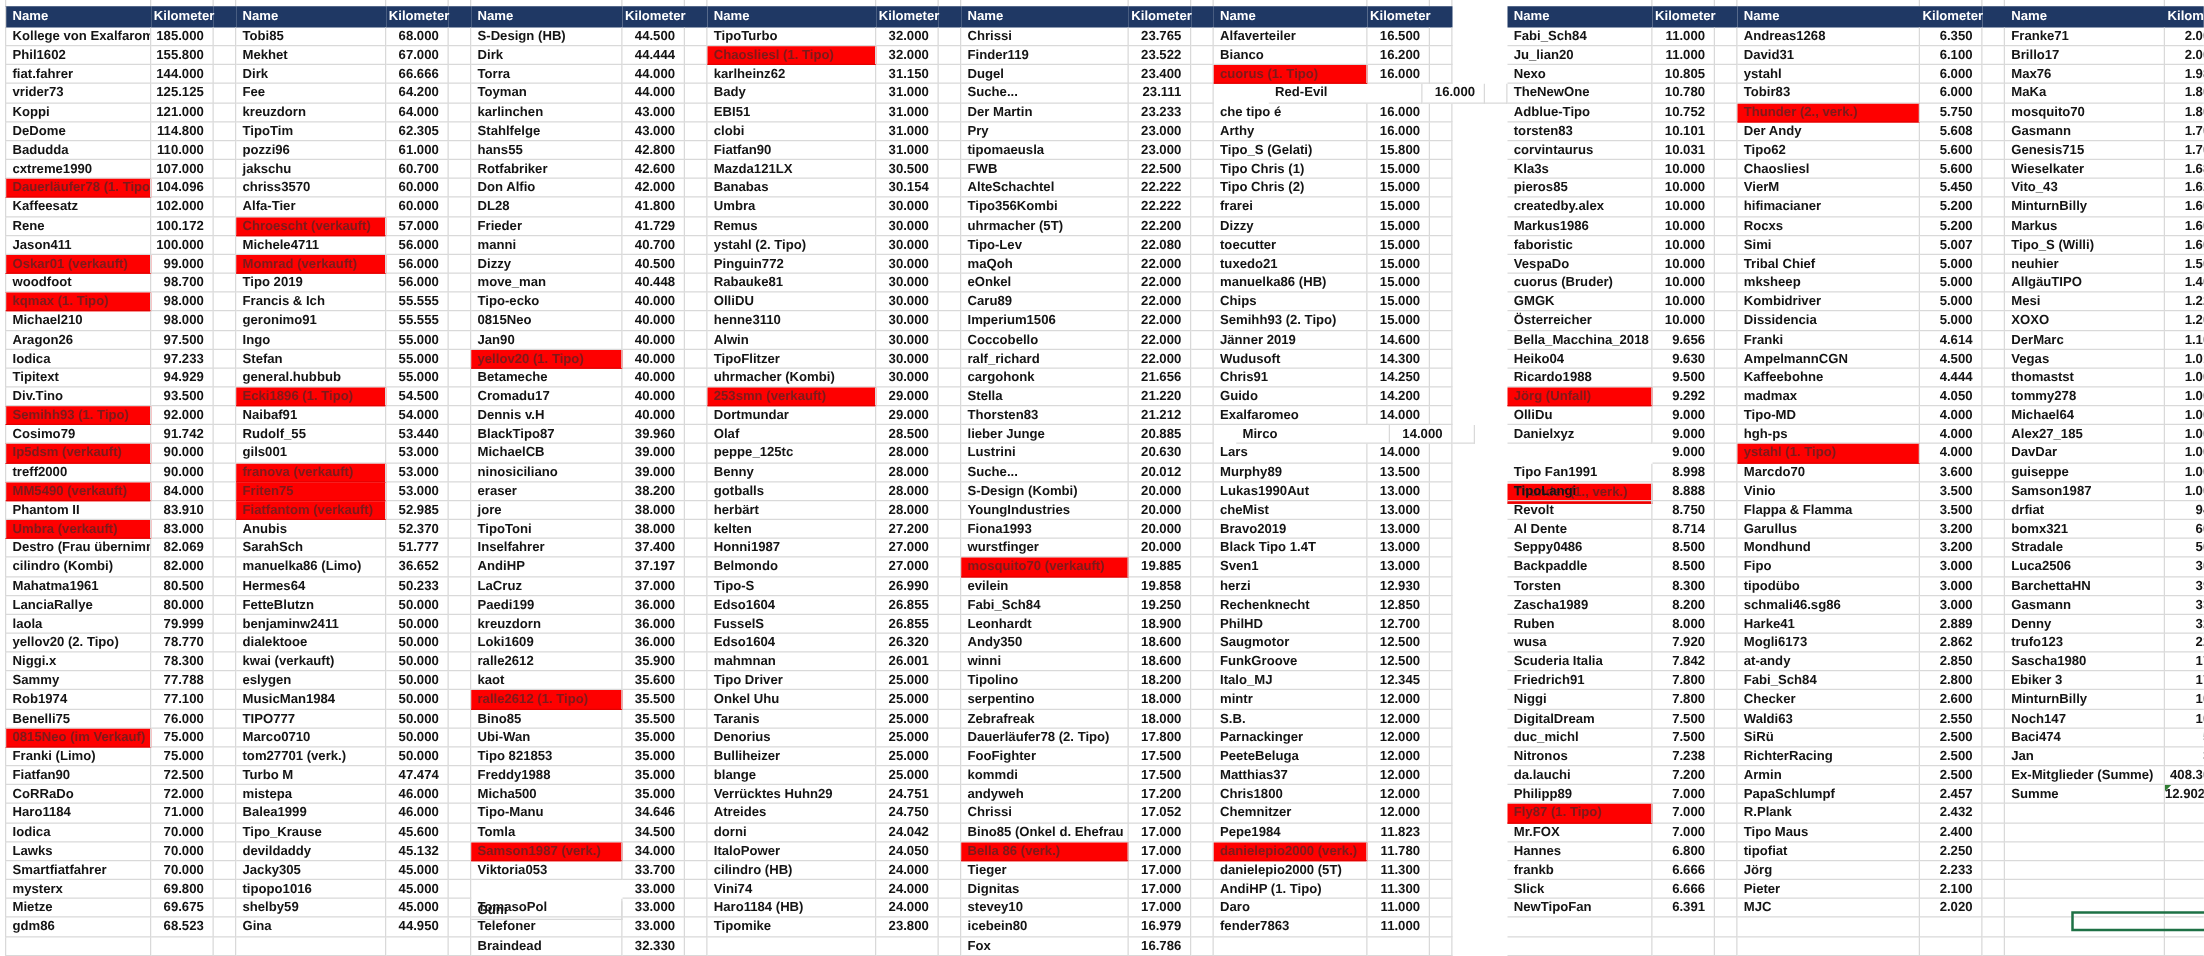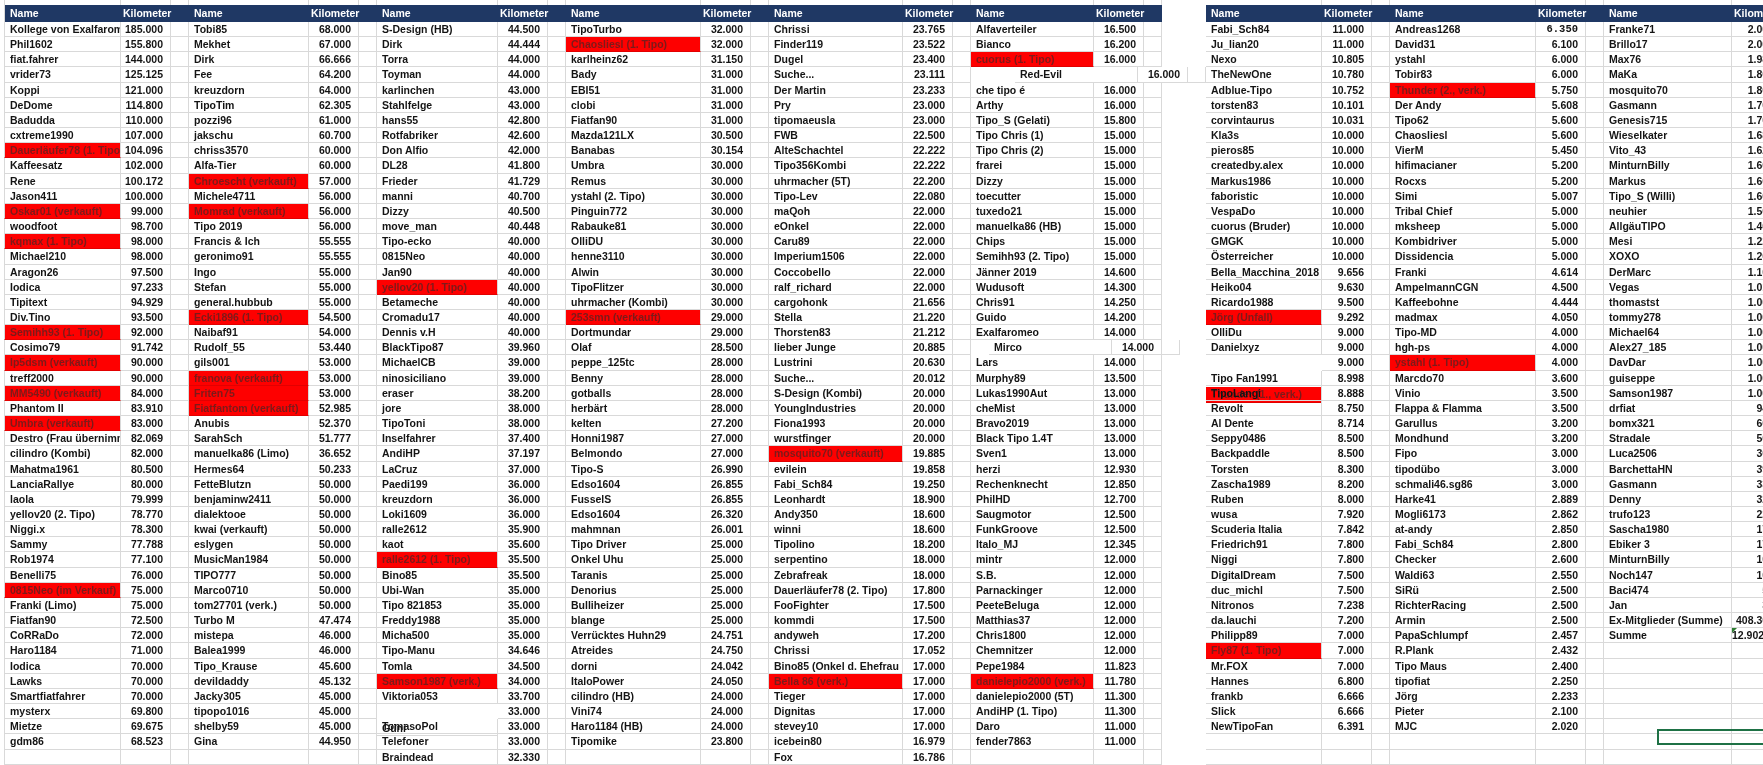--- a/index.html
+++ b/index.html
@@ -1852,21 +1852,21 @@
         <div class="c k" style="width: 50px;"></div>
         <div class="c s" style="width: 18px;"></div>
       </div>
       <div class="row head">
         <div class="c n" style="width: 146px;">Name</div>
         <div class="c k" style="width: 50px;">Kilometer</div>
         <div class="c s" style="width: 18px;"></div>
       </div>
       <div class="row">
         <div class="c n" style="width: 146px;">Andreas1268</div>
-        <div class="c k" style="width: 50px; font-family: Liberation Mono, monospace;">6.350</div>
+        <div class="c k" style="width: 50px;">6.350</div>
         <div class="c s" style="width: 18px;"></div>
       </div>
       <div class="row">
         <div class="c n" style="width: 146px;">David31</div>
         <div class="c k" style="width: 50px;">6.100</div>
         <div class="c s" style="width: 18px;"></div>
       </div>
       <div class="row">
         <div class="c n" style="width: 146px;">ystahl</div>
         <div class="c k" style="width: 50px;">6.000</div>

